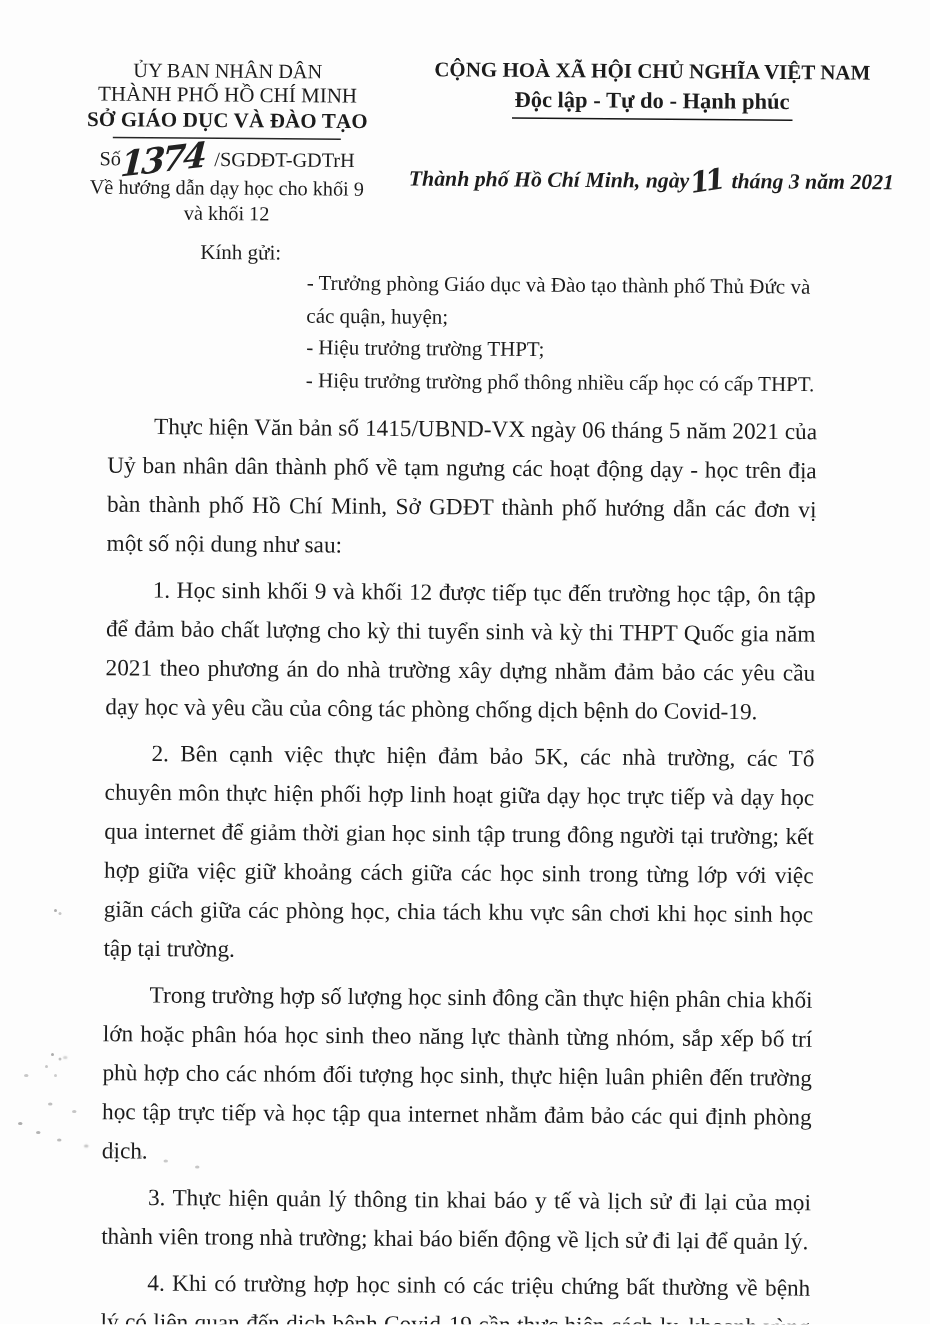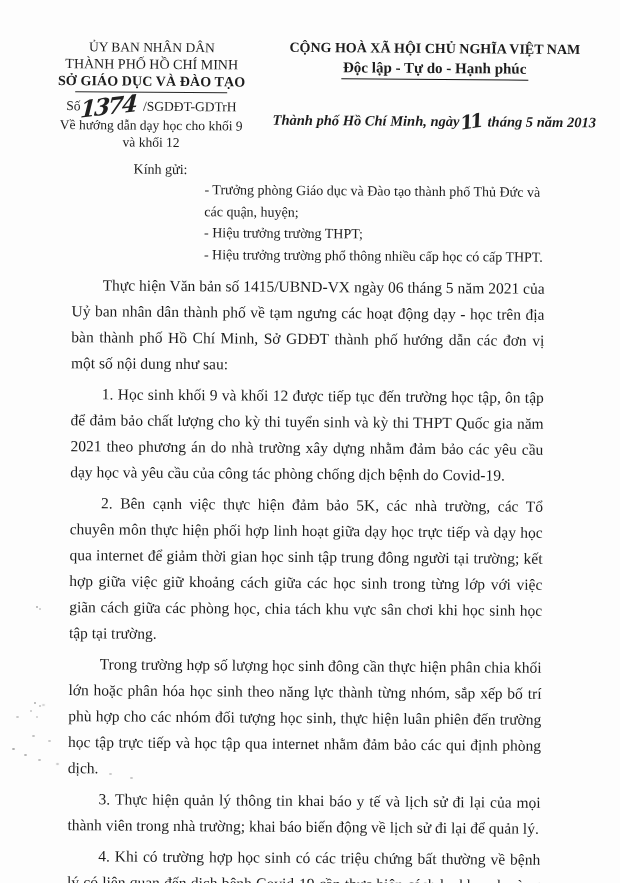--- a/index.html
+++ b/index.html
@@ -88,21 +88,21 @@
         <div class="hl-line2">THÀNH PHỐ HỒ CHÍ MINH</div>
         <div class="hl-line3">SỞ GIÁO DỤC VÀ ĐÀO TẠO</div>
         <div class="rule-left"></div>
         <div class="doc-number"><span>Số</span><span class="hw-number">1374</span> <span>/SGDĐT-GDTrH</span></div>
         <div class="subject">Về hướng dẫn dạy học cho khối 9</div>
         <div class="subject">và khối 12</div>
       </div>
       <div class="header-right">
         <div class="hr-line1">CỘNG HOÀ XÃ HỘI CHỦ NGHĨA VIỆT NAM</div>
         <div><span class="hr-line2">Độc lập - Tự do - Hạnh phúc</span></div>
-        <div class="date-line"><span>Thành phố Hồ Chí Minh, ngày</span><span class="hw-day">11</span> <span>tháng 5 năm 2013</span></div>
+        <div class="date-line"><span>Thành phố Hồ Chí Minh, ngày</span><span class="hw-day">11</span> <span>tháng 3 năm 2021</span></div>
       </div>
     </div>
 
     <div class="recipients">
       <div class="recipients-label">Kính gửi:</div>
       <div class="recipients-list">
         <div class="recipient">- Trưởng phòng Giáo dục và Đào tạo thành phố Thủ Đức và các quận, huyện;</div>
         <div class="recipient">- Hiệu trưởng trường THPT;</div>
         <div class="recipient">- Hiệu trưởng trường phổ thông nhiều cấp học có cấp THPT.</div>
       </div>

